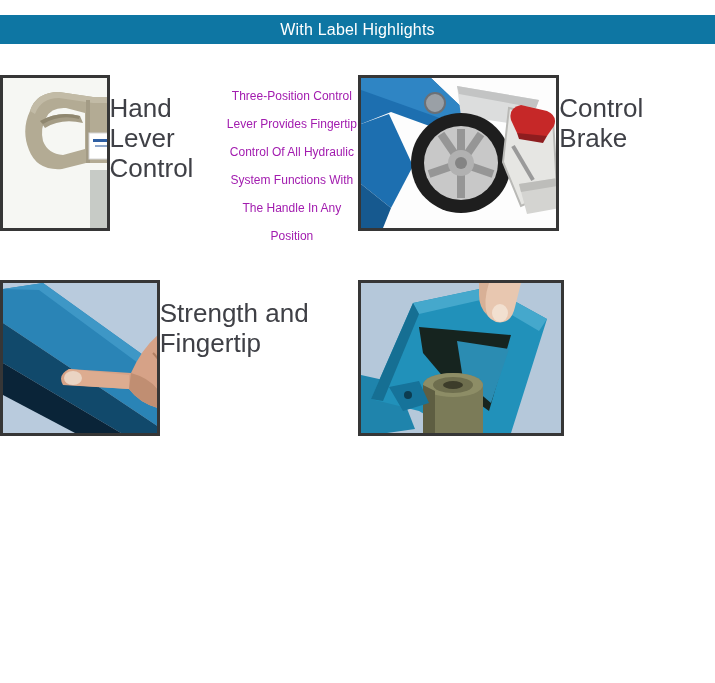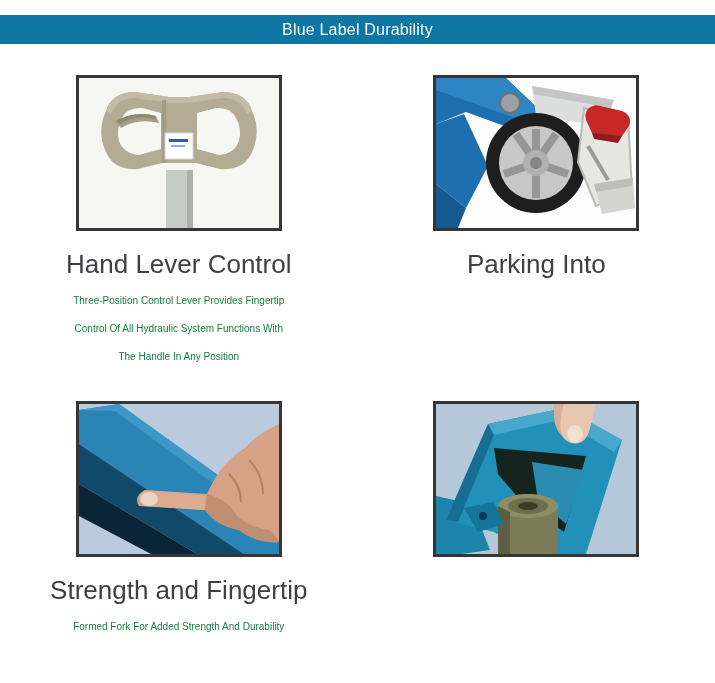--- a/index.html
+++ b/index.html
@@ -16,53 +16,53 @@
     display:flex; align-items:center; justify-content:center;
   }
   .header-title {
     color:#ffffff; font-size:16px; letter-spacing:.2px; font-weight:400;
   }
 
   .features-grid {
     display:grid; grid-template-columns:1fr 1fr;
   }
   .feature-card {
-    display:flex; flex-direction:column; align-items:center;
+    display:flex; 
     padding-top:30px;
   }
   .feature-card.row1 { padding-top:31px; }
 
   .image-frame {
     width:200px; height:150px;
     border:3px solid #363636;
     background:#ffffff;
     overflow:hidden; line-height:0;
   }
   .image-frame svg { width:200px; height:150px; display:block; }
 
   .feature-title {
     margin-top:19px;
     font-size:26px; line-height:1.15; font-weight:400;
     color:#3f4046;
   }
   .feature-desc {
     margin-top:7px;
-    font-size:10px; line-height:28px;
-    color:#15803d;
+    font-size:12px; line-height:28px;
+    color:#a21caf;
     text-align:center;
     white-space:pre-line;
   }
 </style>
 </head>
 <body>
 
 <div class="page">
 
   <div class="header-bar">
-    <span class="header-title">Blue Label Durability</span>
+    <span class="header-title">With Label Highlights</span>
   </div>
 
   <div class="features-grid">
 
     <div class="feature-card row1">
       <div class="image-frame">
         <svg viewBox="0 0 200 150">
           <rect width="200" height="150" fill="#f6f7f3"></rect>
 
           <rect x="87" y="92" width="27" height="58" fill="#c7cbc6"></rect>
@@ -121,21 +121,21 @@
           <path d="M148,30 L192,40 L196,112 L160,128 L142,84 Z" fill="#e6e6e3" stroke="#b9b9b6" stroke-width="2"></path>
           <line x1="152" y1="68" x2="172" y2="102" stroke="#9a9a9a" stroke-width="4"></line>
 
           <path d="M150,42 Q147,30 160,27 L186,33 Q197,38 193,48 L186,58 Q169,63 156,55 Z" fill="#c62828"></path>
           <path d="M156,55 L186,58 L182,65 L158,61 Z" fill="#8e1d1f"></path>
 
           <path d="M158,106 L197,100 L199,130 L166,136 Z" fill="#d4d4d1"></path>
           <path d="M158,106 L197,100 L196,108 L160,114 Z" fill="#bdbdba"></path>
         </svg>
       </div>
-      <div class="feature-title">Parking Into</div>
+      <div class="feature-title">Control Brake</div>
     </div>
 
     <div class="feature-card">
       <div class="image-frame">
         <svg viewBox="0 0 200 150">
           <rect width="200" height="150" fill="#b9cbdd"></rect>
 
           <path d="M0,6 L40,0 L200,115 L200,150 L165,150 L0,40 Z" fill="#2a84b6"></path>
           <path d="M0,6 L40,0 L200,115 L200,128 L36,7 Z" fill="#3e97c6"></path>
           <path d="M0,40 L165,150 L118,150 L0,80 Z" fill="#11496b"></path>
@@ -145,21 +145,20 @@
           <path d="M128,90 Q150,96 158,112 Q172,124 190,126 Q198,132 200,138 Q178,140 160,126 Q138,122 126,106 Z" fill="#c08e72"></path>
           <path d="M66,86 L126,92 L126,106 L66,102 Q56,96 66,86 Z" fill="#ddac90"></path>
 
           <ellipse cx="70" cy="95" rx="9" ry="7" fill="#ead4c3"></ellipse>
 
           <path d="M150,70 Q162,82 162,98" stroke="#b27f63" stroke-width="2" fill="none"></path>
           <path d="M170,56 Q184,70 184,90" stroke="#b27f63" stroke-width="2" fill="none"></path>
         </svg>
       </div>
       <div class="feature-title">Strength and Fingertip</div>
-      <div class="feature-desc">Formed Fork For Added Strength And Durability</div>
     </div>
 
     <div class="feature-card">
       <div class="image-frame">
         <svg viewBox="0 0 200 150">
           <rect width="200" height="150" fill="#b5c8da"></rect>
 
           <path d="M0,92 L36,100 L54,146 L26,150 L0,150 Z" fill="#1f84ac"></path>
 
           <path d="M10,116 L52,20 L128,4 L186,36 L150,150 L96,150 L58,128 Z" fill="#2191ba"></path>

